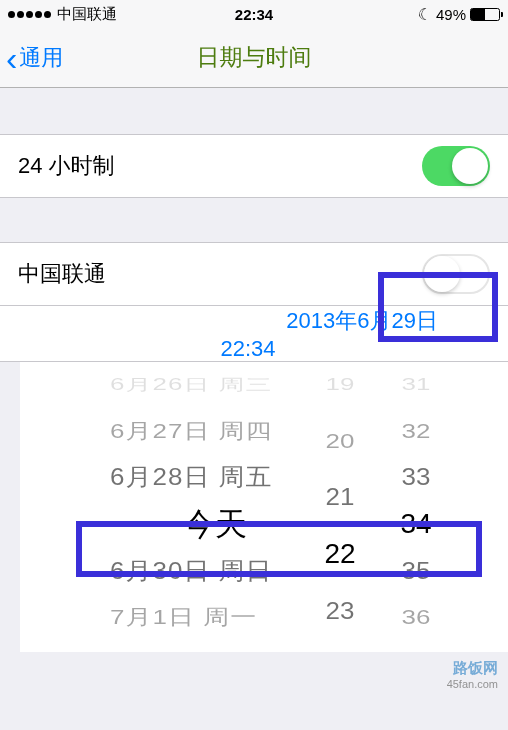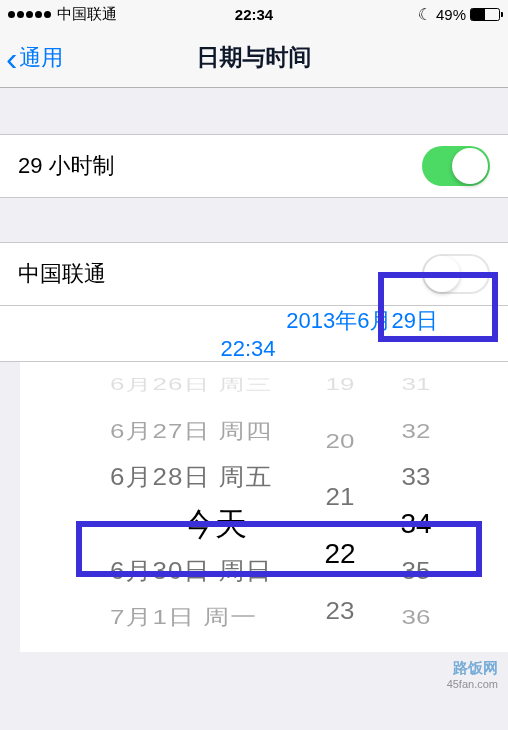--- a/index.html
+++ b/index.html
@@ -12,21 +12,21 @@
     .signal-dots { display: flex; gap: 2px; }
     .dot { width: 7px; height: 7px; border-radius: 50%; background: #000; }
     .moon { font-size: 16px; }
     .battery { width: 30px; height: 13px; border: 1.5px solid #000; border-radius: 2.5px; position: relative; }
     .battery::after { content: ""; position: absolute; right: -4px; top: 3px; width: 2.5px; height: 5px; background: #000; border-radius: 0 1px 1px 0; }
     .battery-fill { height: 100%; width: 49%; background: #000; border-radius: 1px 0 0 1px; }
 
     .nav-bar { height: 60px; background: #f7f7f8; border-bottom: 1px solid #b2b2b2; display: flex; align-items: center; position: relative; }
     .back-btn { display: flex; align-items: center; color: #007aff; font-size: 22px; padding-left: 6px; gap: 2px; }
     .back-chevron { font-size: 34px; font-weight: 300; line-height: 1; }
-    .nav-title { position: absolute; left: 50%; transform: translateX(-50%); font-size: 23px; font-weight: 700; color: #0f172a; }
+    .nav-title { position: absolute; left: 50%; transform: translateX(-50%); font-size: 23px; font-weight: 400; color: #4d7c0f; }
 
     .spacer { height: 46px; background: #efeff4; }
     .spacer2 { height: 44px; background: #efeff4; }
 
     .cell { background: #fff; border-top: 1px solid #c8c7cc; border-bottom: 1px solid #c8c7cc; display: flex; align-items: center; padding: 0 18px; height: 64px; font-size: 22px; color: #000; }
     .cell-right { margin-left: auto; }
 
     .toggle { width: 68px; height: 40px; border-radius: 20px; position: relative; background: #4cd964; }
     .toggle-knob { width: 36px; height: 36px; border-radius: 50%; background: #fff; position: absolute; top: 2px; right: 2px; box-shadow: 0 2px 4px rgba(0,0,0,.25); }
     .toggle.off { background: #fff; border: 2px solid #e5e5e5; }
@@ -86,21 +86,21 @@
   <div class="back-btn">
     <span class="back-chevron">‹</span>
     <span>通用</span>
   </div>
   <div class="nav-title">日期与时间</div>
 </div>
 
 <div class="spacer"></div>
 
 <div class="cell">
-  <span>29 小时制</span>
+  <span>24 小时制</span>
   <div class="cell-right">
     <div class="toggle">
         <div class="toggle-knob"></div>
       </div>
   </div>
 </div>
 
 <div class="spacer2"></div>
 
 <div class="cell">

